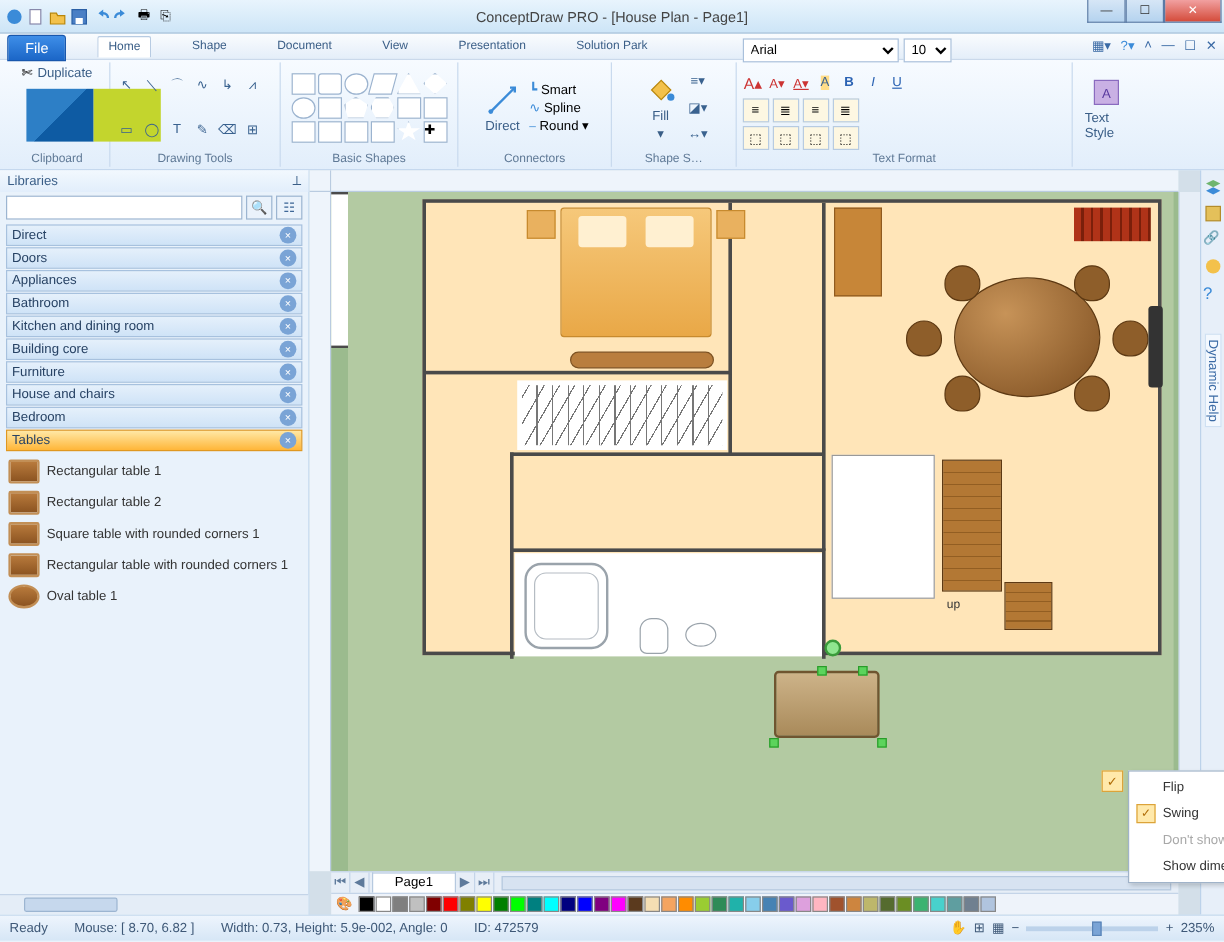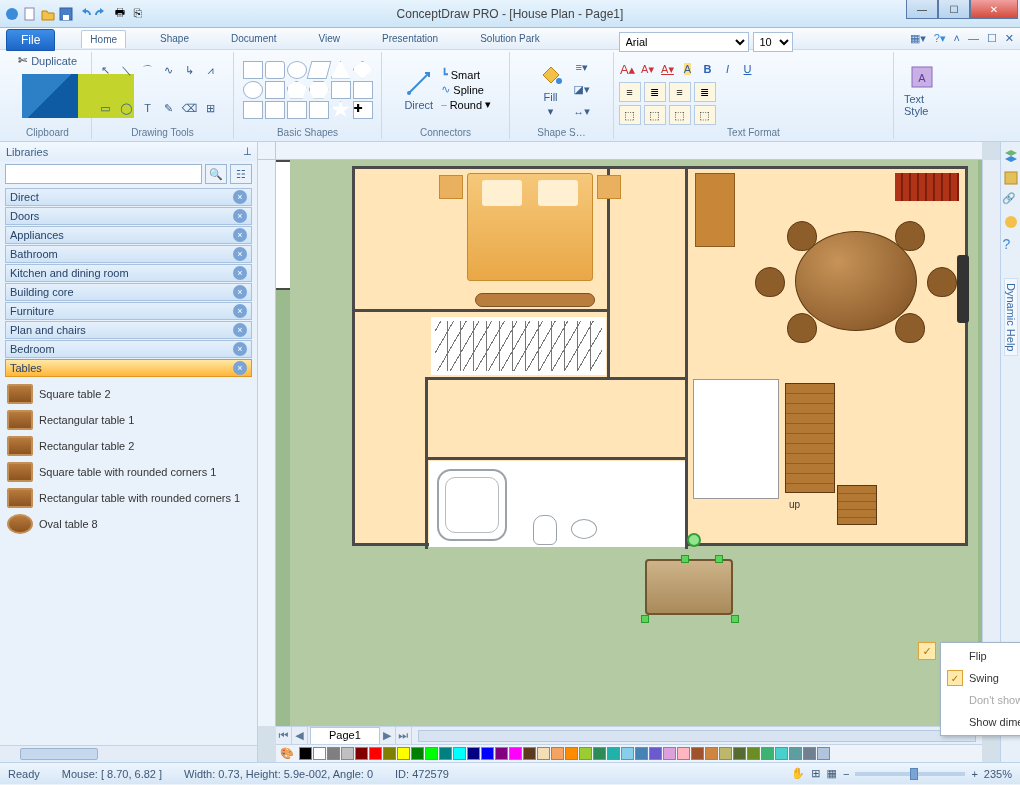--- a/index.html
+++ b/index.html
@@ -396,56 +396,52 @@
         </div>
         <div class="cat-item">
           <span>Building core</span>
           <span class="x">×</span>
         </div>
         <div class="cat-item">
           <span>Furniture</span>
           <span class="x">×</span>
         </div>
         <div class="cat-item">
-          <span>Plan and chairs</span>
+          <span>House and chairs</span>
           <span class="x">×</span>
         </div>
         <div class="cat-item">
           <span>Bedroom</span>
           <span class="x">×</span>
         </div>
         <div class="cat-item selected">
           <span>Tables</span>
           <span class="x">×</span>
         </div>
       </div>
     <div class="shape-list" id="shapelist">
         <div class="shape-entry">
           <div class="thumb"></div>
-          <span>Square table 2</span>
-        </div>
-        <div class="shape-entry">
-          <div class="thumb"></div>
           <span>Rectangular table 1</span>
         </div>
         <div class="shape-entry">
           <div class="thumb"></div>
           <span>Rectangular table 2</span>
         </div>
         <div class="shape-entry">
           <div class="thumb"></div>
           <span>Square table with rounded corners 1</span>
         </div>
         <div class="shape-entry">
           <div class="thumb"></div>
           <span>Rectangular table with rounded corners 1</span>
         </div>
         <div class="shape-entry">
           <div class="thumb oval"></div>
-          <span>Oval table 8</span>
+          <span>Oval table 1</span>
         </div>
       </div>
     <div class="libs-scroll">
         <div class="thumb"></div>
       </div>
   </div>
 
   <div class="canvas-wrap">
     <div class="rulers-corner"></div>
     <div class="ruler-h"></div>

